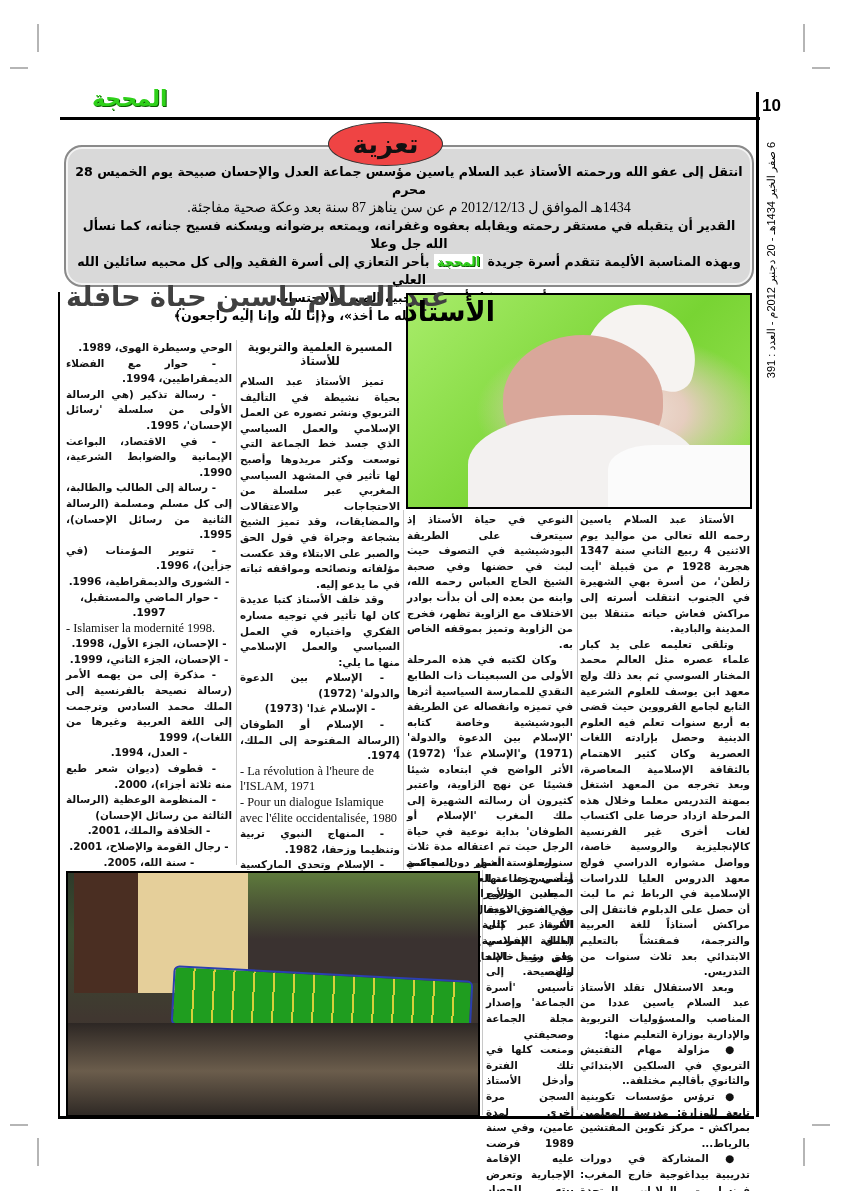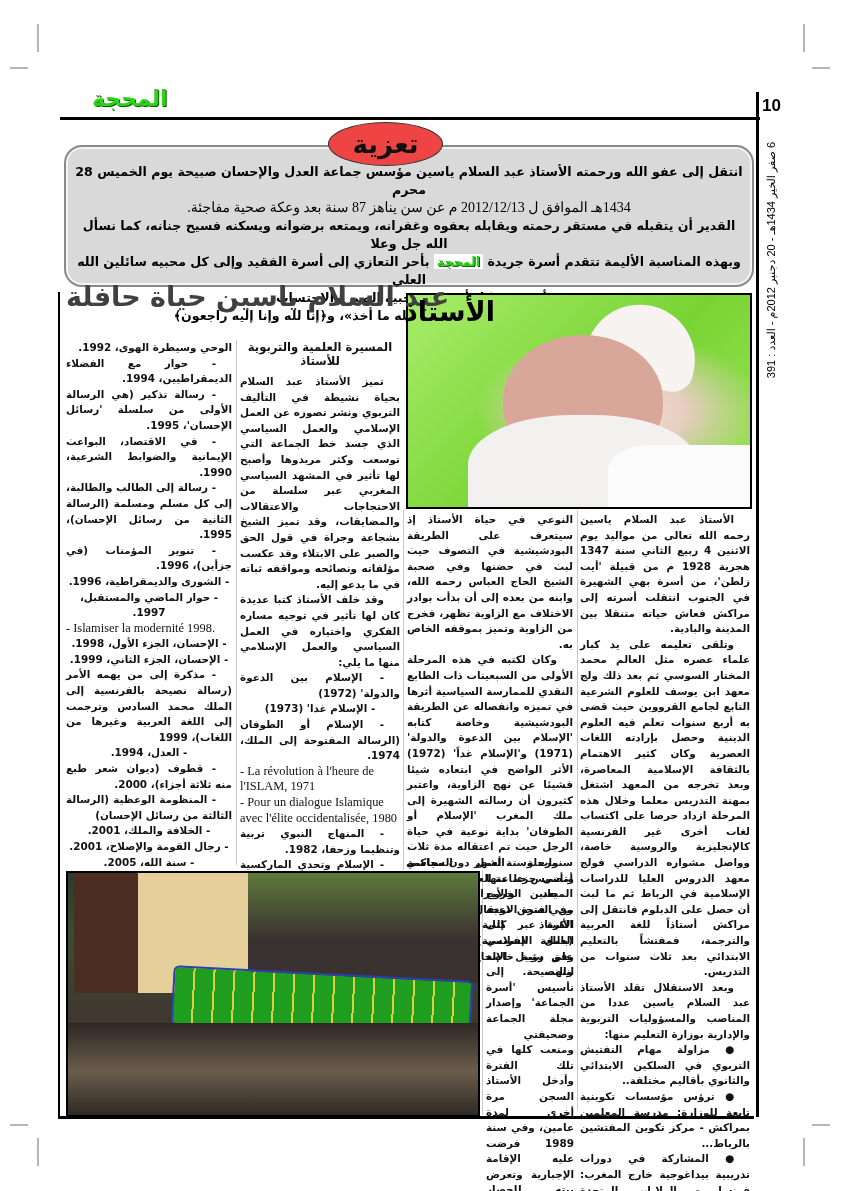--- a/index.html
+++ b/index.html
@@ -133,21 +133,21 @@
   <p class="indent">- الإسلام وتحدي الماركسية اللينينية، 1987.</p>
   <p class="indent">- 'الرجال'، الجزء الأول من سلسلة 'الإحسان'، 1989.</p>
   <p class="center">- مقدمات في المنهاج، 1989.</p>
   <p class="indent">- الإسلام والقومية العلمانية، 1989</p>
   <p class="center">- نظرات في الفقه والتاريخ، 1990.</p>
   <p class="center">- شذرات (ديوان شعر)، 1992.</p>
   <p class="indent">- محنة العقل المسلم بين سيادة</p>
 </div>
 
 <div class="col" style="left:66px;top:340px;width:166px">
-  <p>الوحي وسيطرة الهوى، 1992.</p>
+  <p>الوحي وسيطرة الهوى، 1989.</p>
   <p class="indent">- حوار مع الفضلاء الديمقراطيين، 1994.</p>
   <p class="indent">- رسالة تذكير (هي الرسالة الأولى من سلسلة 'رسائل الإحسان'، 1995.</p>
   <p class="indent">- في الاقتصاد، البواعث الإيمانية والضوابط الشرعية، 1990.</p>
   <p class="indent">- رسالة إلى الطالب والطالبة، إلى كل مسلم ومسلمة (الرسالة الثانية من رسائل الإحسان)، 1995.</p>
   <p class="indent">- تنوير المؤمنات (في جزأين)، 1996.</p>
   <p class="center">- الشورى والديمقراطية، 1996.</p>
   <p class="center">- حوار الماضي والمستقبل، 1997.</p>
   <p class="latin">- Islamiser la modernité 1998.</p>
   <p class="center">- الإحسان، الجزء الأول، 1998.</p>
   <p class="center">- الإحسان، الجزء الثاني، 1999.</p>

